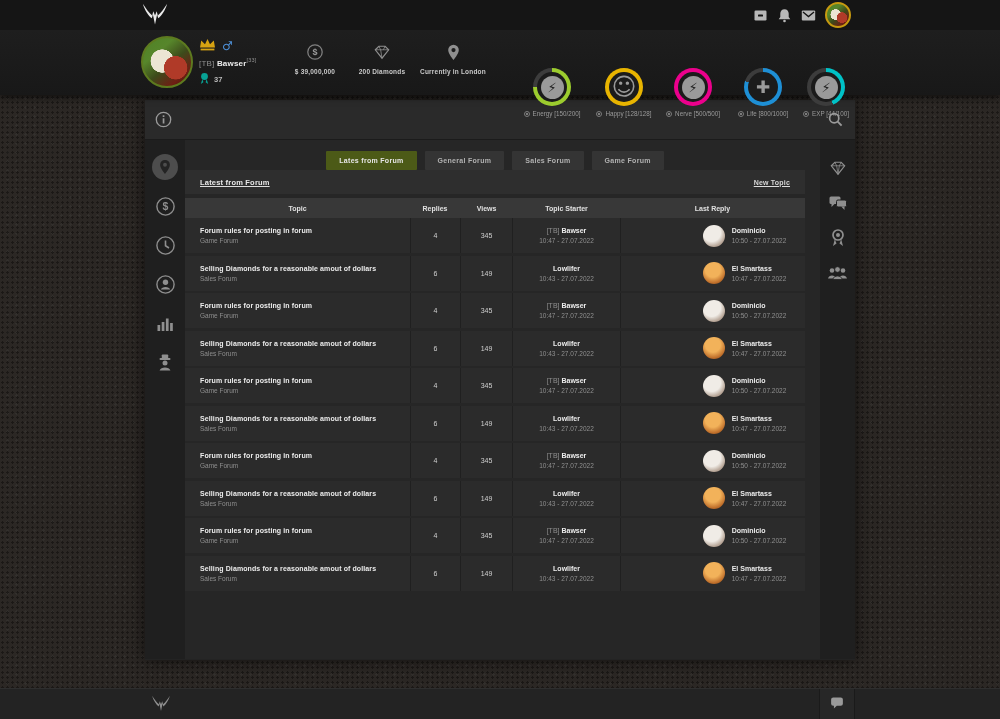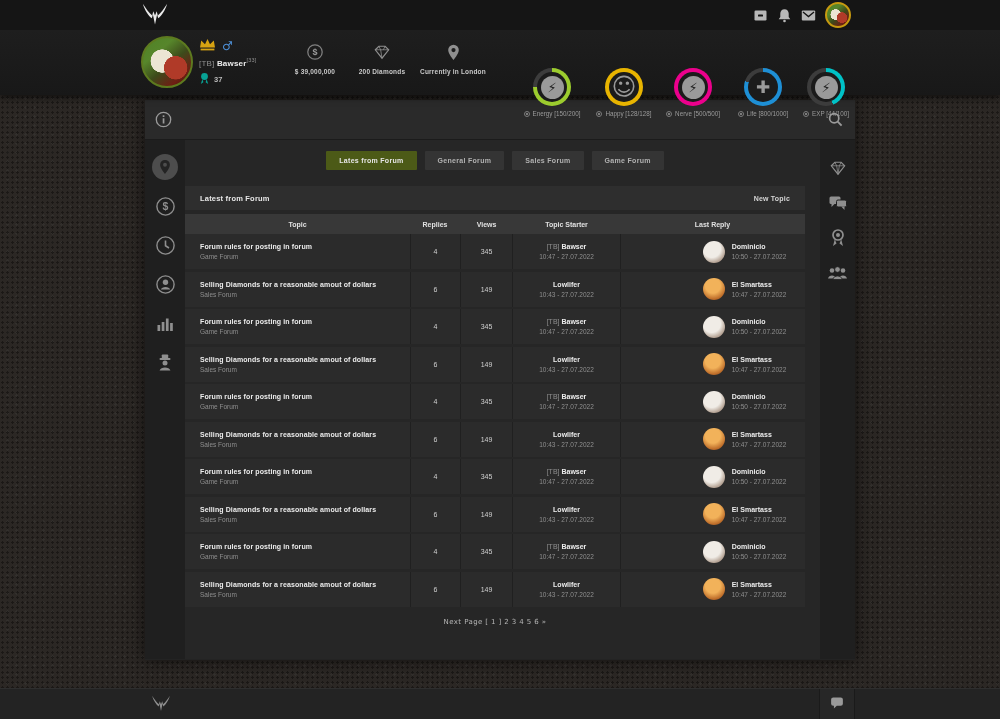--- a/index.html
+++ b/index.html
@@ -77,22 +77,22 @@
   .rail-btn.active { background:#4d4d4d; border-radius:50%; }
   .center { flex:1; background:#262626; display:flex; justify-content:center; }
   .content-inner { width:620px; margin-right:15px; }
 
   .tabs { margin-top:11px; display:flex; justify-content:center; gap:8px; }
   .tab { height:19px; padding:0 13px; display:flex; align-items:center; font-size:7px; font-weight:bold;
     letter-spacing:.3px; border-radius:1px; }
   .tab-active { background:#4c5a17; color:#e6e6e6; }
   .tab-normal { background:#343434; color:#b2b2b2; }
 
-  .section-bar { margin-top:16px; height:24px; background:#2e2e2e; display:flex; align-items:center;
-    justify-content:space-between; padding:0 15px; }
+  .section-bar { height:24px; background:#2e2e2e; display:flex; align-items:center;
+    justify-content:space-between; padding:0 15px;text-decoration:underline; }
   .section-title { font-size:7.5px; font-weight:bold; color:#e8e8e8; letter-spacing:.2px; }
   .new-topic { font-size:7px; font-weight:bold; color:#d5d5d5; letter-spacing:.2px; }
 
   .thead { margin-top:4px; height:20px; background:#383838; display:flex; align-items:center;
     font-size:7px; font-weight:bold; color:#e0e0e0; }
   .col-topic { width:225px; } .col-replies { width:50px; } .col-views { width:53px; }
   .col-starter { width:107px; } .col-reply { width:185px; }
   .thead > div { text-align:center; }
 
   .trow { height:35px; margin-bottom:2.5px; background:#2b2b2b; display:flex; align-items:stretch; }
@@ -559,21 +559,20 @@
               <div class="cell c-reply">
                 <span class="r-avatar avatar-orange"></span>
                 <span style="display:flex;flex-direction:column;">
                   <span class="name">El Smartass</span>
                   <span class="time">10:47 - 27.07.2022</span>
                 </span>
               </div>
             </div>
           </div>
 
-        <div class="pagination glyph">Next Page [ 1 ] 2 3 4 5 6 »</div>
       </div>
     </div>
 
     <div class="rail-right">
       <span class="rail-btn">
         <svg width="20" height="16" viewBox="0 0 22 18">
             <path d="M3.5 6.5 L7.5 2.5 H14.5 L18.5 6.5 L11 16 Z" fill="none" stroke="#8f8f8f" stroke-width="1.3"></path>
             <path d="M3.5 6.5 H18.5 M7.5 2.5 L9.5 6.5 L11 16 L12.5 6.5 L14.5 2.5" fill="none" stroke="#8f8f8f" stroke-width="0.9"></path>
           </svg>
       </span>

